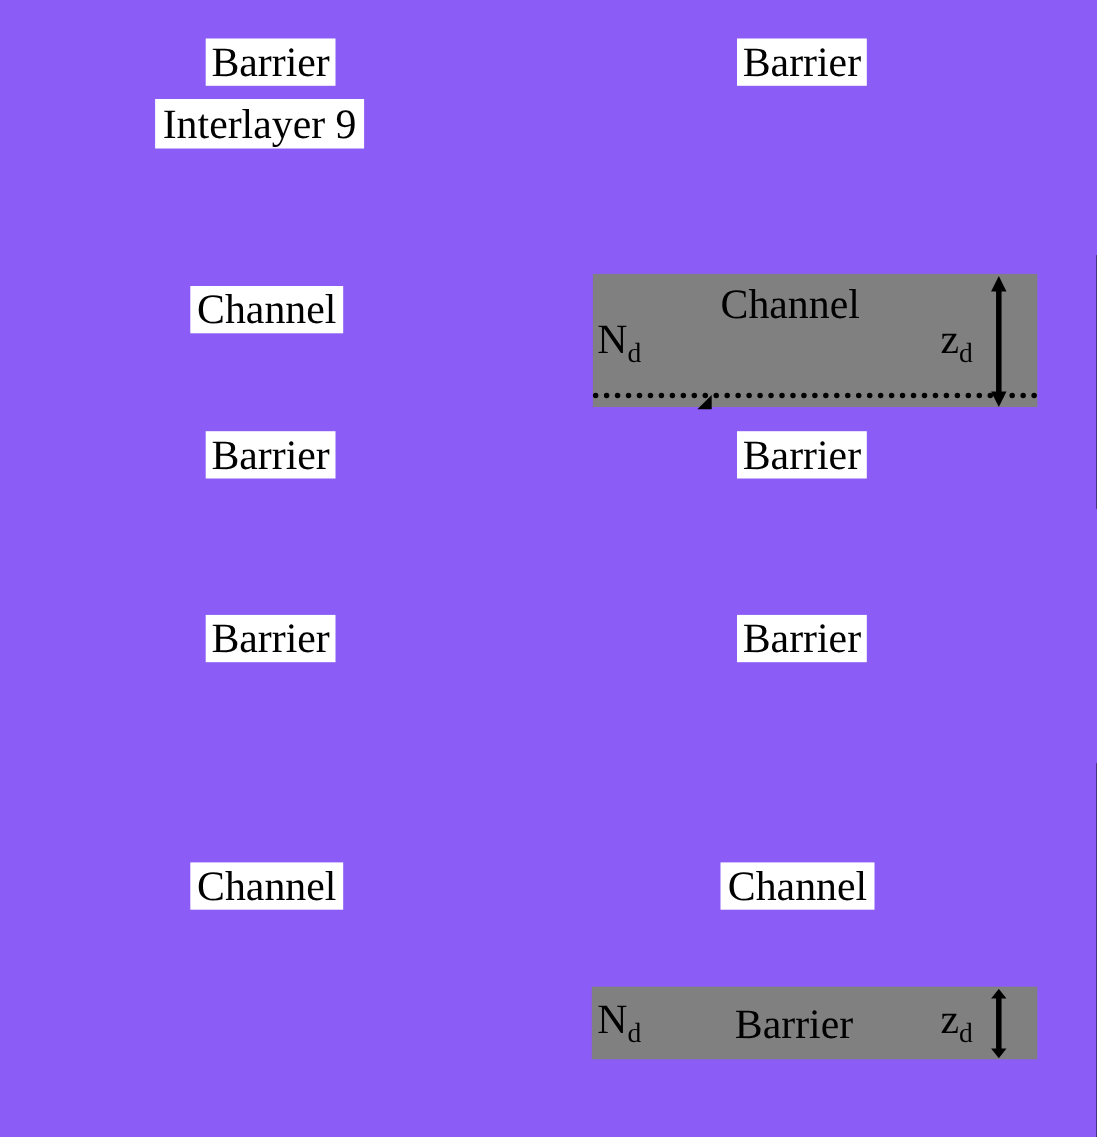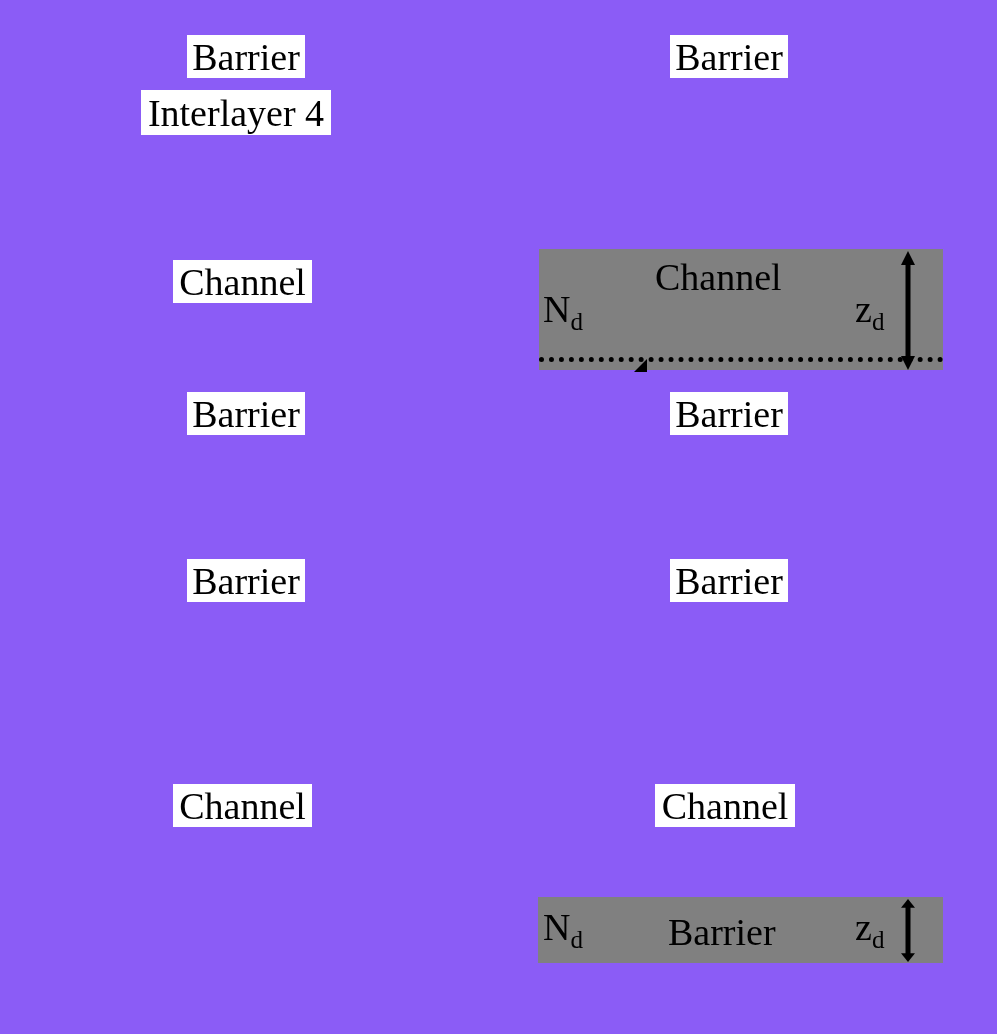--- a/index.html
+++ b/index.html
@@ -82,21 +82,21 @@
     border-style: solid;
   }
 </style>
 </head>
 <body>
 
 <div id="canvas">
 
   <div class="label" style="left: 187px; top: 35px; width: 118px; height: 43px;">Barrier</div>
 
-  <div class="label" style="left: 141px; top: 90px; width: 190px; height: 45px;">Interlayer 4</div>
+  <div class="label" style="left: 141px; top: 90px; width: 190px; height: 45px;">Interlayer 9</div>
 
   <div class="label" style="left: 173px; top: 260px; width: 139px; height: 43px;">Channel</div>
 
   <div class="label" style="left: 187px; top: 392px; width: 118px; height: 43px;">Barrier</div>
 
   <div class="label" style="left: 187px; top: 559px; width: 118px; height: 43px;">Barrier</div>
 
   <div class="label" style="left: 173px; top: 784px; width: 139px; height: 43px;">Channel</div>
 
   <div class="label" style="left: 670px; top: 35px; width: 118px; height: 43px;">Barrier</div>

